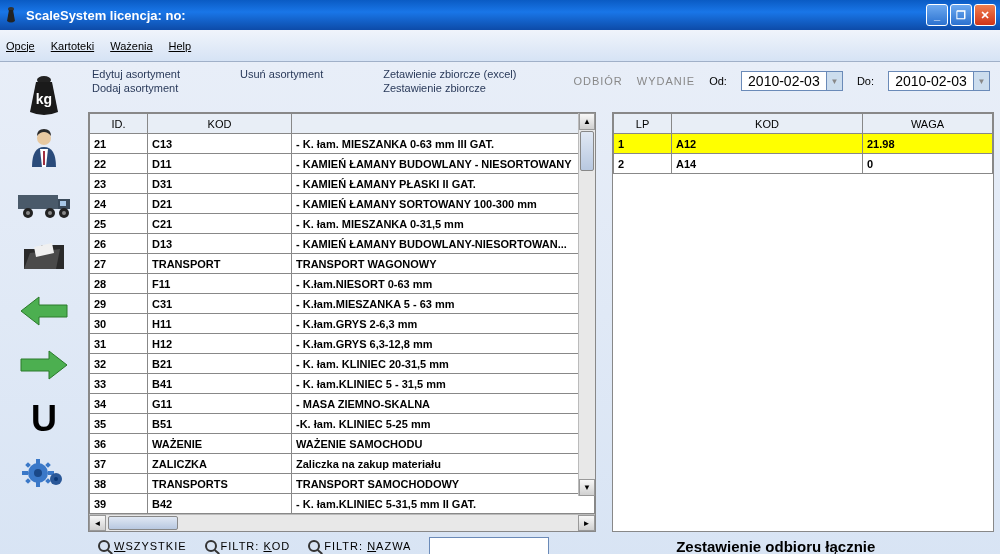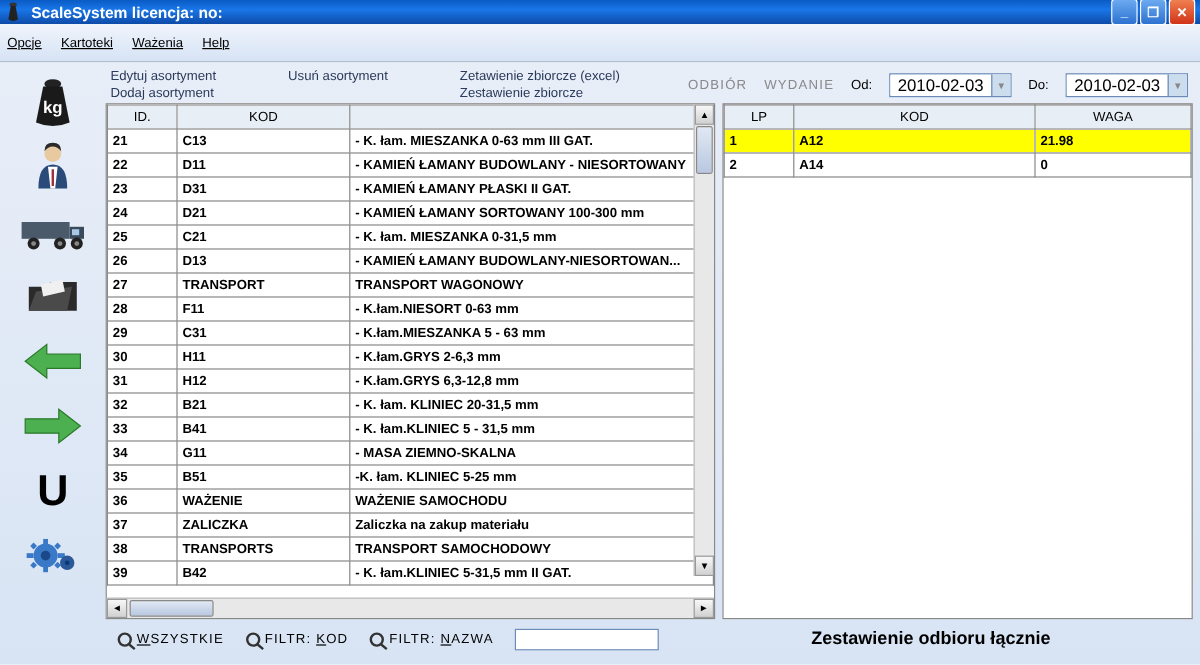--- a/index.html
+++ b/index.html
@@ -1,47 +1,47 @@
 <!DOCTYPE html>
 <html><head>
 <meta charset="utf-8">
 <style>
 * { box-sizing: border-box; margin: 0; padding: 0; }
 body { font-family: Tahoma, sans-serif; font-size: 11px; background: #fff; width: 1000px; height: 554px; overflow: hidden; }
 
-.titlebar { height: 20px; background: linear-gradient(to bottom, #0a5bc4 0%, #1976e8 40%, #0d4ba8 100%); display: flex; align-items: center; padding: 0 4px; color: #fff; font-weight: bold; }
+.titlebar { height: 30px; background: linear-gradient(to bottom, #0a5bc4 0%, #1976e8 40%, #0d4ba8 100%); display: flex; align-items: center; padding: 0 4px; color: #fff; font-weight: bold; }
 .titlebar .icon { width: 16px; height: 20px; margin-right: 6px; display:flex; align-items:center; }
 .titlebar .title { flex: 1; font-size: 13px; }
 .windowbtns { display: flex; gap: 2px; }
 .winbtn { width: 22px; height: 22px; border: 1px solid #fff; border-radius: 3px; display: flex; align-items: center; justify-content: center; font-size: 11px; font-weight: bold; }
 .minbtn, .maxbtn { background: linear-gradient(#6ca9f0, #2c72d0); color: #fff; }
 .closebtn { background: linear-gradient(#f08050, #d03418); color: #fff; }
 
 .menubar { height: 32px; background: linear-gradient(#f0f4fb, #d6e3f5); border-bottom: 1px solid #a0b0c8; display: flex; align-items: center; padding: 0 6px; gap: 16px; }
 .menubar span { text-decoration: underline; text-decoration-color: #000; text-underline-offset: 1px; cursor: default; color: #000; font-size: 11px; }
 
 .client { position: relative; background: linear-gradient(#e8eef8, #d8e4f4); height: 502px; display: flex; }
 
 .sidebar { width: 88px; padding-top: 10px; display: flex; flex-direction: column; align-items: center; gap: 8px; }
 .sicon { width: 56px; height: 46px; display: flex; align-items: center; justify-content: center; }
 
 .main { flex: 1; display: flex; flex-direction: column; padding: 4px 6px 4px 0; }
 
-.toprow { display: flex; padding: 2px 4px 2px 4px; color: #2a3a5a; }
+.toprow { display: flex; padding: 2px 4px 18px 4px; color: #2a3a5a; }
 .toplinks { display: flex; gap: 60px; }
 .linkcol { display: flex; flex-direction: column; gap: 2px; }
 .linkcol span { cursor: default; }
 
 .rightdates { margin-left: auto; display: flex; align-items: center; gap: 14px; color: #888; }
 .rightdates .lbl { color: #888; letter-spacing: 1px; font-size: 11px; }
 .datepick { display: inline-flex; align-items: center; border: 1px solid #6a8ab8; background: #fff; height: 20px; }
 .datepick input { border: none; width: 84px; font-size: 14px; padding: 0 2px; outline: none; text-align: center; }
 .datepick .dd { width: 16px; height: 18px; border-left: 1px solid #6a8ab8; background: #cde; display: flex; align-items: center; justify-content: center; font-size: 8px; }
 
-.tables { display: flex; gap: 6px; height: 452px; }
+.tables { display: flex; gap: 16px; height: 452px; }
 .leftpanel { width: 508px; display: flex; flex-direction: column; border: 1px solid #888; background: #fff; }
 .rightpanel { flex: 1; display: flex; flex-direction: column; border: 1px solid #888; background: #fff; }
 
 table { border-collapse: collapse; width: 100%; table-layout: fixed; }
 th, td { border: 1px solid #888; font-size: 11px; text-align: left; padding: 2px 4px; height: 20px; overflow: hidden; white-space: nowrap; }
 th { background: #e8eef6; font-weight: normal; text-align: center; }
 td.bold { font-weight: bold; }
 tr.sel td { background: #ffff00; }
 
 .tablewrap { flex:1; overflow: hidden; position: relative; }

